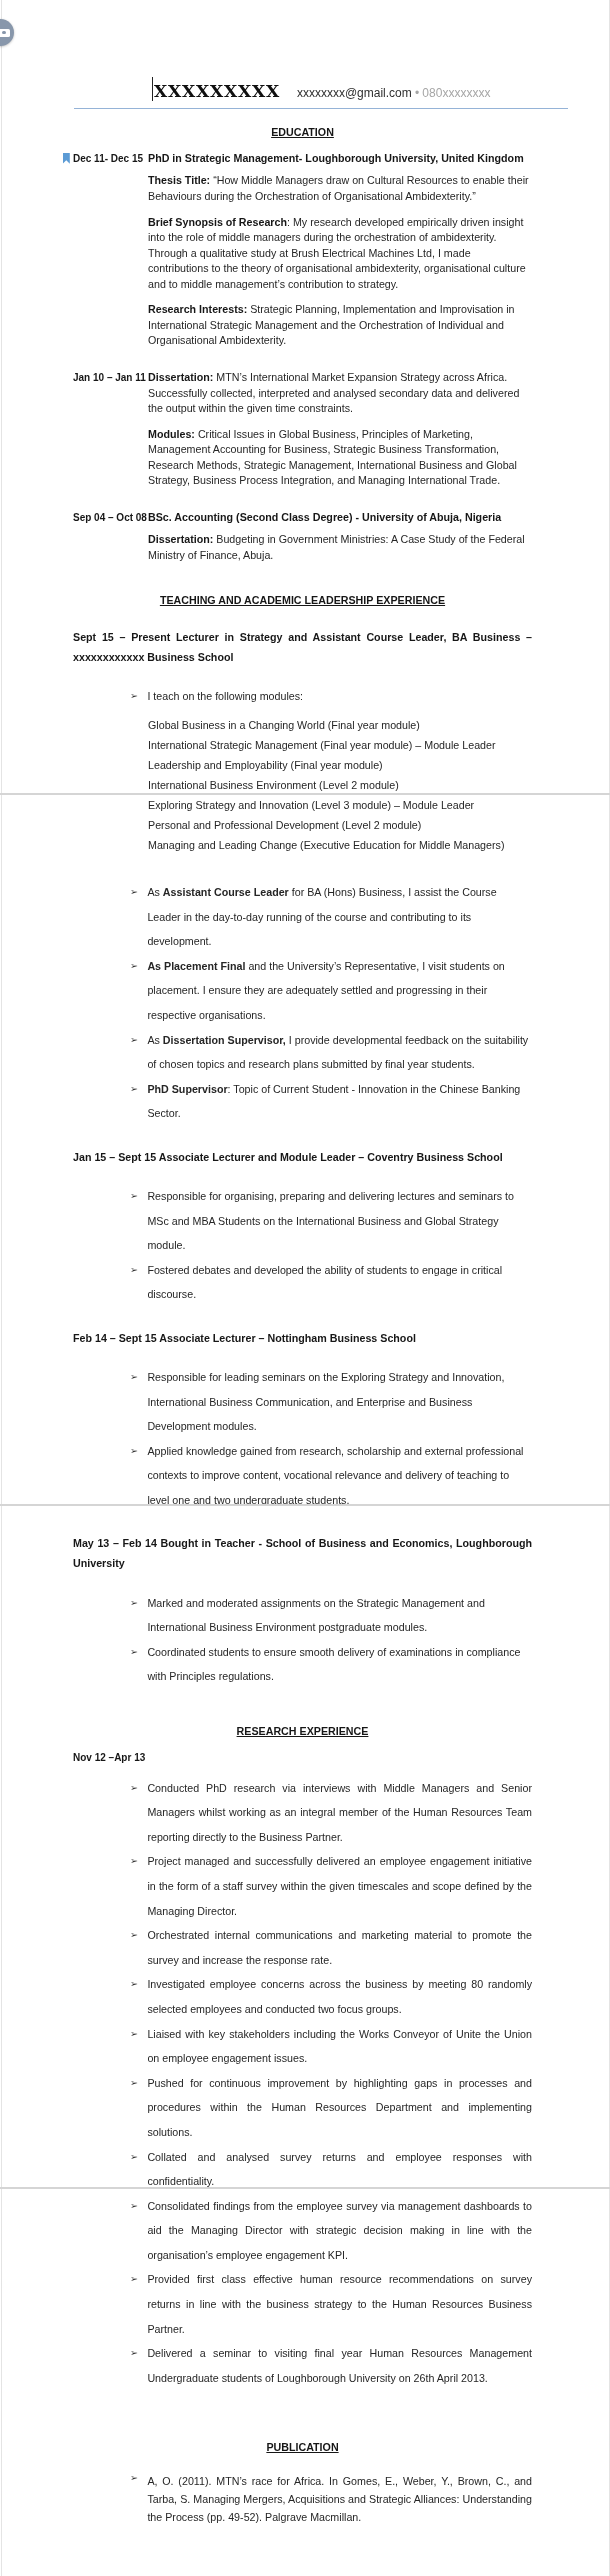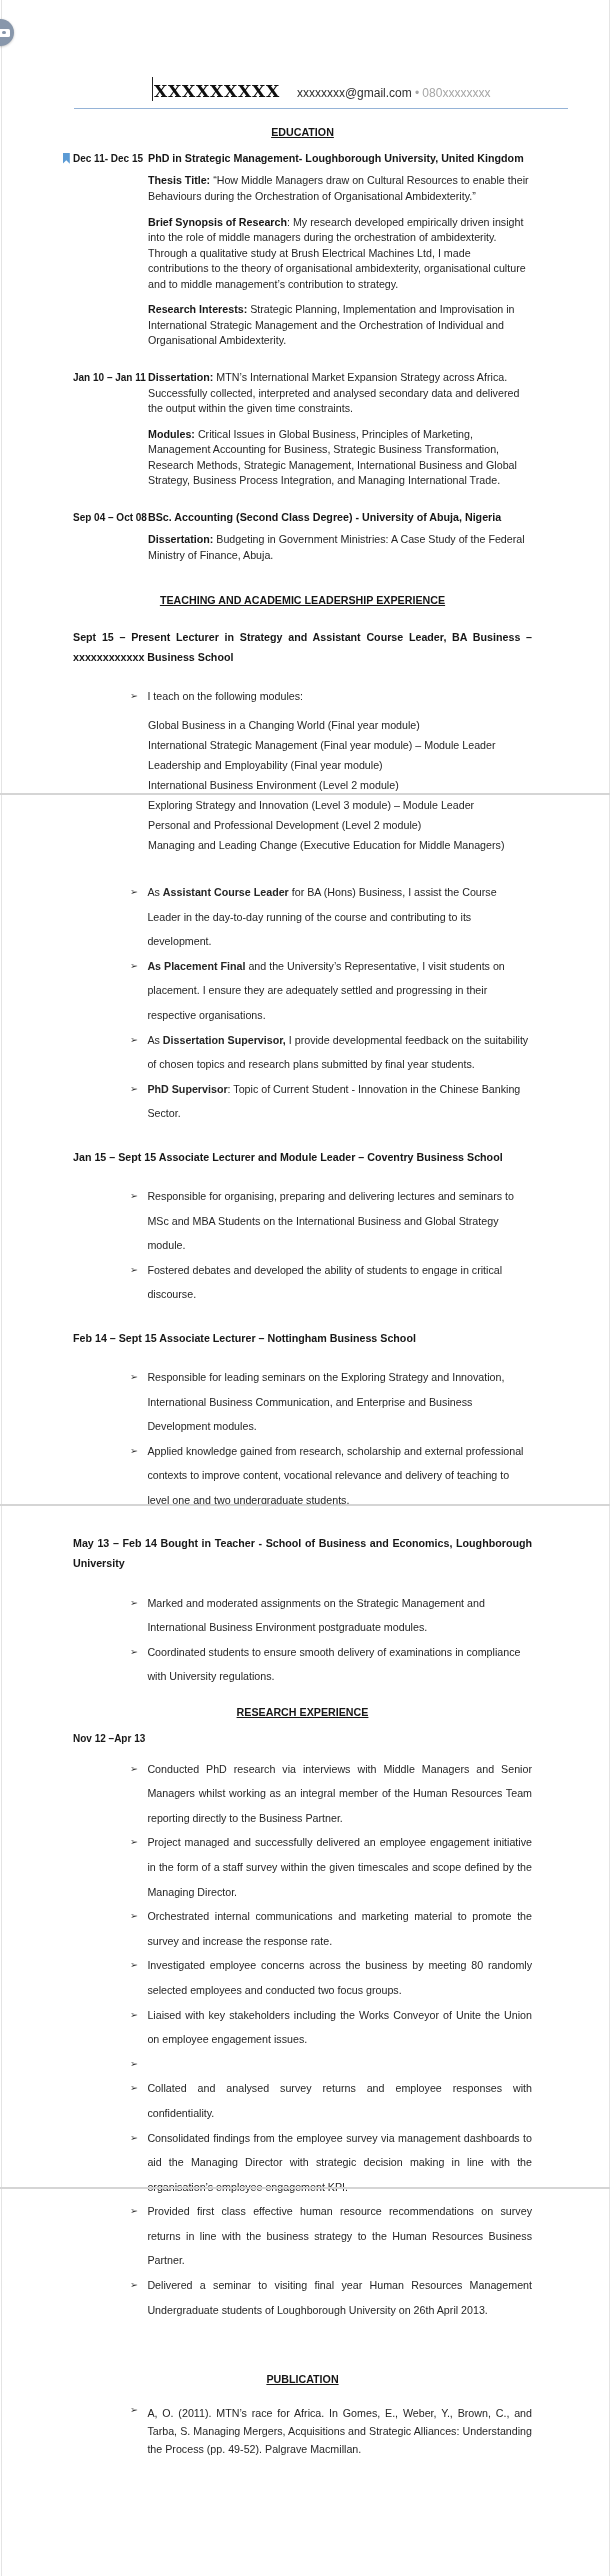--- a/index.html
+++ b/index.html
@@ -22,21 +22,21 @@
   .caret{display:inline-block;width:1.6px;height:24px;background:#222;vertical-align:-4px;margin-right:0.8px;}
   .name{font-family:"DejaVu Serif",serif;font-weight:bold;font-size:17px;letter-spacing:0.8px;color:#101010;}
   .contact{font-size:12px;color:#2f2f2f;margin-left:17px;}
   .sep{margin:0 3.2px;}
   .rule{border:none;margin:7.1px 43px 0 74px;border-top:1.6px solid #95b3d7;}
   
   .content{padding:0 79px 24px 73px;}
   section{display:block;}
   .sec-title{font-weight:bold;text-decoration:underline;text-align:center;color:#161616;margin:20.6px 0 12.7px;}
   section:nth-of-type(1) .sec-title{margin-top:17.4px;}
-  section:nth-of-type(3) .sec-title{margin-top:17px;text-decoration:underline;}
+  section:nth-of-type(3) .sec-title{margin-top:36px;text-decoration:underline;}
   section:nth-of-type(4) .sec-title{margin-top:51px;margin-bottom:19px;}
   section:nth-of-type(5) .sec-title{margin-top:12.7px;margin-bottom:8px;}
   section:nth-of-type(6) .sec-title{margin-top:14.3px;margin-bottom:8px;}
   section:nth-of-type(7) .sec-title{margin-top:17.4px;margin-bottom:17.4px;}
   section:nth-of-type(8) .sec-title{margin-top:27px;margin-bottom:14.3px;}
   
   .entry{display:flex;margin-bottom:11px;}
   .entry-date{flex:0 0 75px;font-weight:bold;font-size:10px;line-height:15px;position:relative;color:#171717;}
   .bookmark{position:absolute;left:-10.3px;top:1.6px;width:7.1px;height:11px;background:#5b9bd5;
             clip-path:polygon(0 0,100% 0,100% 100%,50% 68%,0 100%);}
@@ -170,21 +170,21 @@
         </div>
       </div>
       <p class="block-heading">May 13 – Feb 14  Bought in Teacher - School of Business and Economics, Loughborough University</p>
       <div class="bullets">
         <div class="bullet">
           <span class="marker">➢</span>
           <div class="btext"><span>Marked and moderated assignments on the Strategic Management and International Business Environment postgraduate modules.</span></div>
         </div>
         <div class="bullet">
           <span class="marker">➢</span>
-          <div class="btext"><span>Coordinated students to ensure smooth delivery of examinations in compliance with University regulations.</span></div>
+          <div class="btext"><span>Coordinated students to ensure smooth delivery of examinations in compliance with Principles regulations.</span></div>
         </div>
       </div>
     </section>
     <section>
       <div class="sec-title">RESEARCH EXPERIENCE</div>
       <div class="entry">
         <div class="entry-date"><span>Nov 12 –Apr 13</span></div>
       </div>
       <div class="bullets">
         <div class="bullet">
@@ -202,20 +202,21 @@
         <div class="bullet">
           <span class="marker">➢</span>
           <div class="btext"><span>Investigated employee concerns across the business by meeting 80 randomly selected employees and conducted two focus groups.</span></div>
         </div>
         <div class="bullet">
           <span class="marker">➢</span>
           <div class="btext"><span>Liaised with key stakeholders including the Works Conveyor of Unite the Union on employee engagement issues.</span></div>
         </div>
         <div class="bullet">
           <span class="marker">➢</span>
+          <div class="btext"><span>Pushed for continuous improvement by highlighting gaps in processes and procedures within the Human Resources Department and implementing solutions.</span></div>
         </div>
         <div class="bullet">
           <span class="marker">➢</span>
           <div class="btext"><span>Collated and analysed survey returns and employee responses with confidentiality.</span></div>
         </div>
         <div class="bullet">
           <span class="marker">➢</span>
           <div class="btext"><span>Consolidated findings from the employee survey via management dashboards to aid the Managing Director with strategic decision making in line with the organisation’s employee engagement KPI.</span></div>
         </div>
         <div class="bullet">

